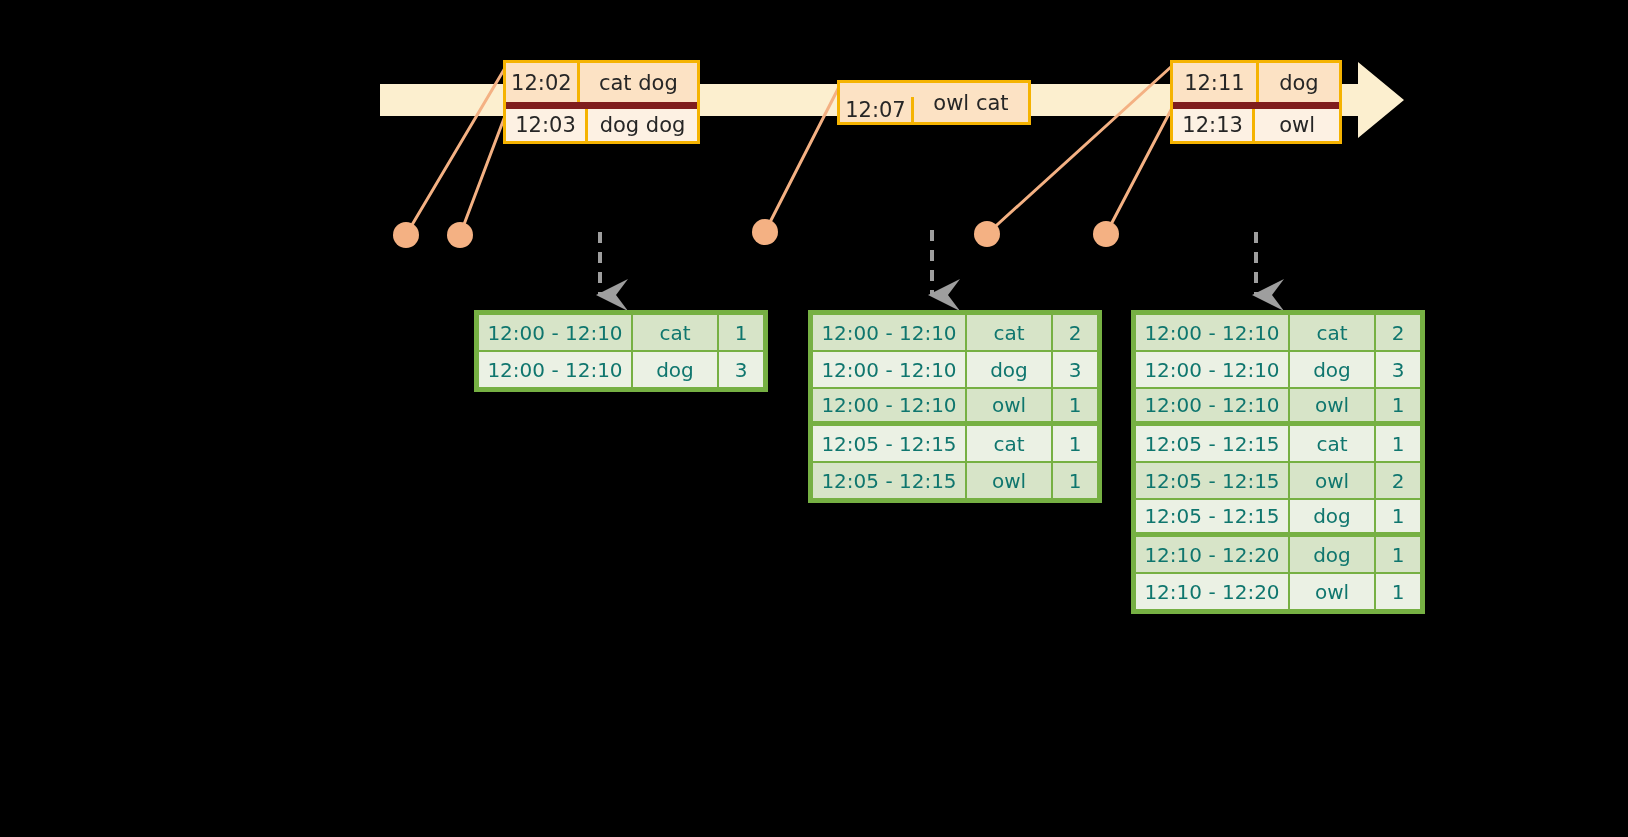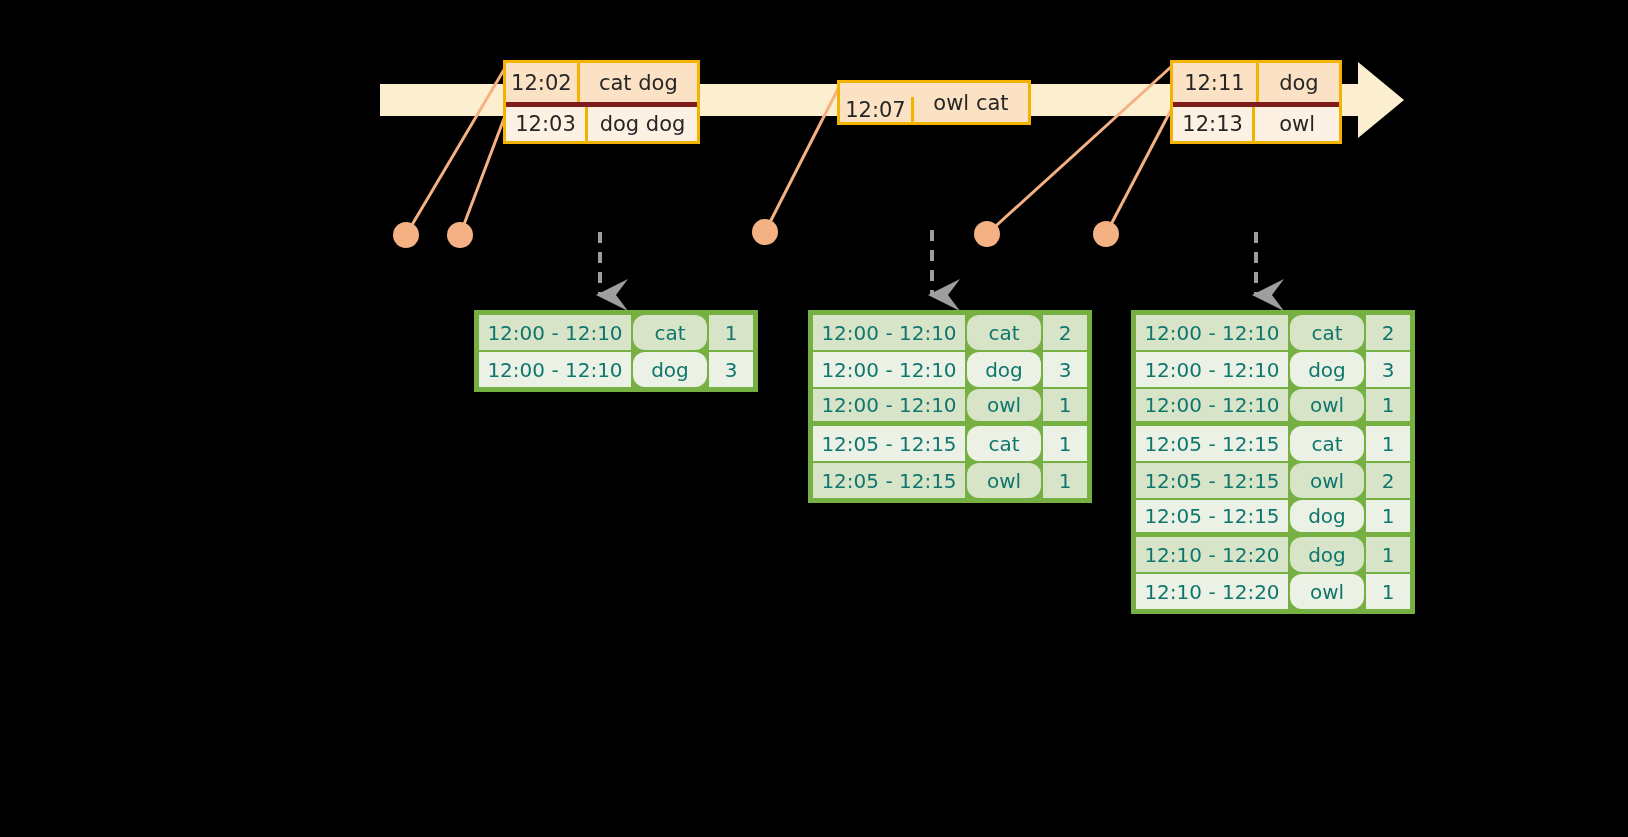--- a/index.html
+++ b/index.html
@@ -9,39 +9,39 @@
   #stage{position:absolute;left:0;top:0;width:1628px;height:837px;text-decoration:underline;}
 
   svg.layer{position:absolute;left:0;top:0;width:1628px;height:837px;
             pointer-events:none;overflow:visible;}
 
   
   .evt-group{position:absolute;border:3px solid #F5B301;box-sizing:border-box;}
   .evt-row{display:flex;height:39px;box-sizing:border-box;}
   .evt-row.shade{background:#FCE2C4;}
   .evt-row.light{background:#FDF1E3;}
-  .evt-row + .evt-row{border-top:5px solid #7f1d1d;}
+  .evt-row + .evt-row{border-top:7px solid #7f1d1d;}
   .evt-time{display:flex;align-items:center;justify-content:center;
             border-right:3px solid #F5B301;box-sizing:border-box;
             font-size:21px;color:#262626;}
   .evt-words{display:flex;align-items:center;justify-content:center;
              box-sizing:border-box;font-size:21px;color:#262626;}
 
   
   .rtable{position:absolute;border:4px solid #76B043;box-sizing:border-box;
           background:#76B043;}
   .rrow{display:flex;height:37px;box-sizing:border-box;}
   .rcell{display:flex;align-items:center;justify-content:center;
          font-size:20px;color:#0f766e;box-sizing:border-box;
          margin:1px;}
   .rcell.shade{background:#D7E4C8;}
   .rcell.light{background:#EBF1E4;}
   .rrow.groupend{border-bottom:3px solid #76B043;}
   .c-range{width:152px;}
-  .c-word{width:74px;border-radius:12px;}
+  .c-word{width:84px;}
   .c-num{width:44px;}
 </style>
 </head>
 <body>
 
 <div id="stage">
 
   <svg class="layer" viewBox="0 0 1628 837">
 
     <path d="M380,84 L1358,84 L1358,62 L1404,100 L1358,138 L1358,116 L380,116 Z" fill="#FCEFCF"></path>

